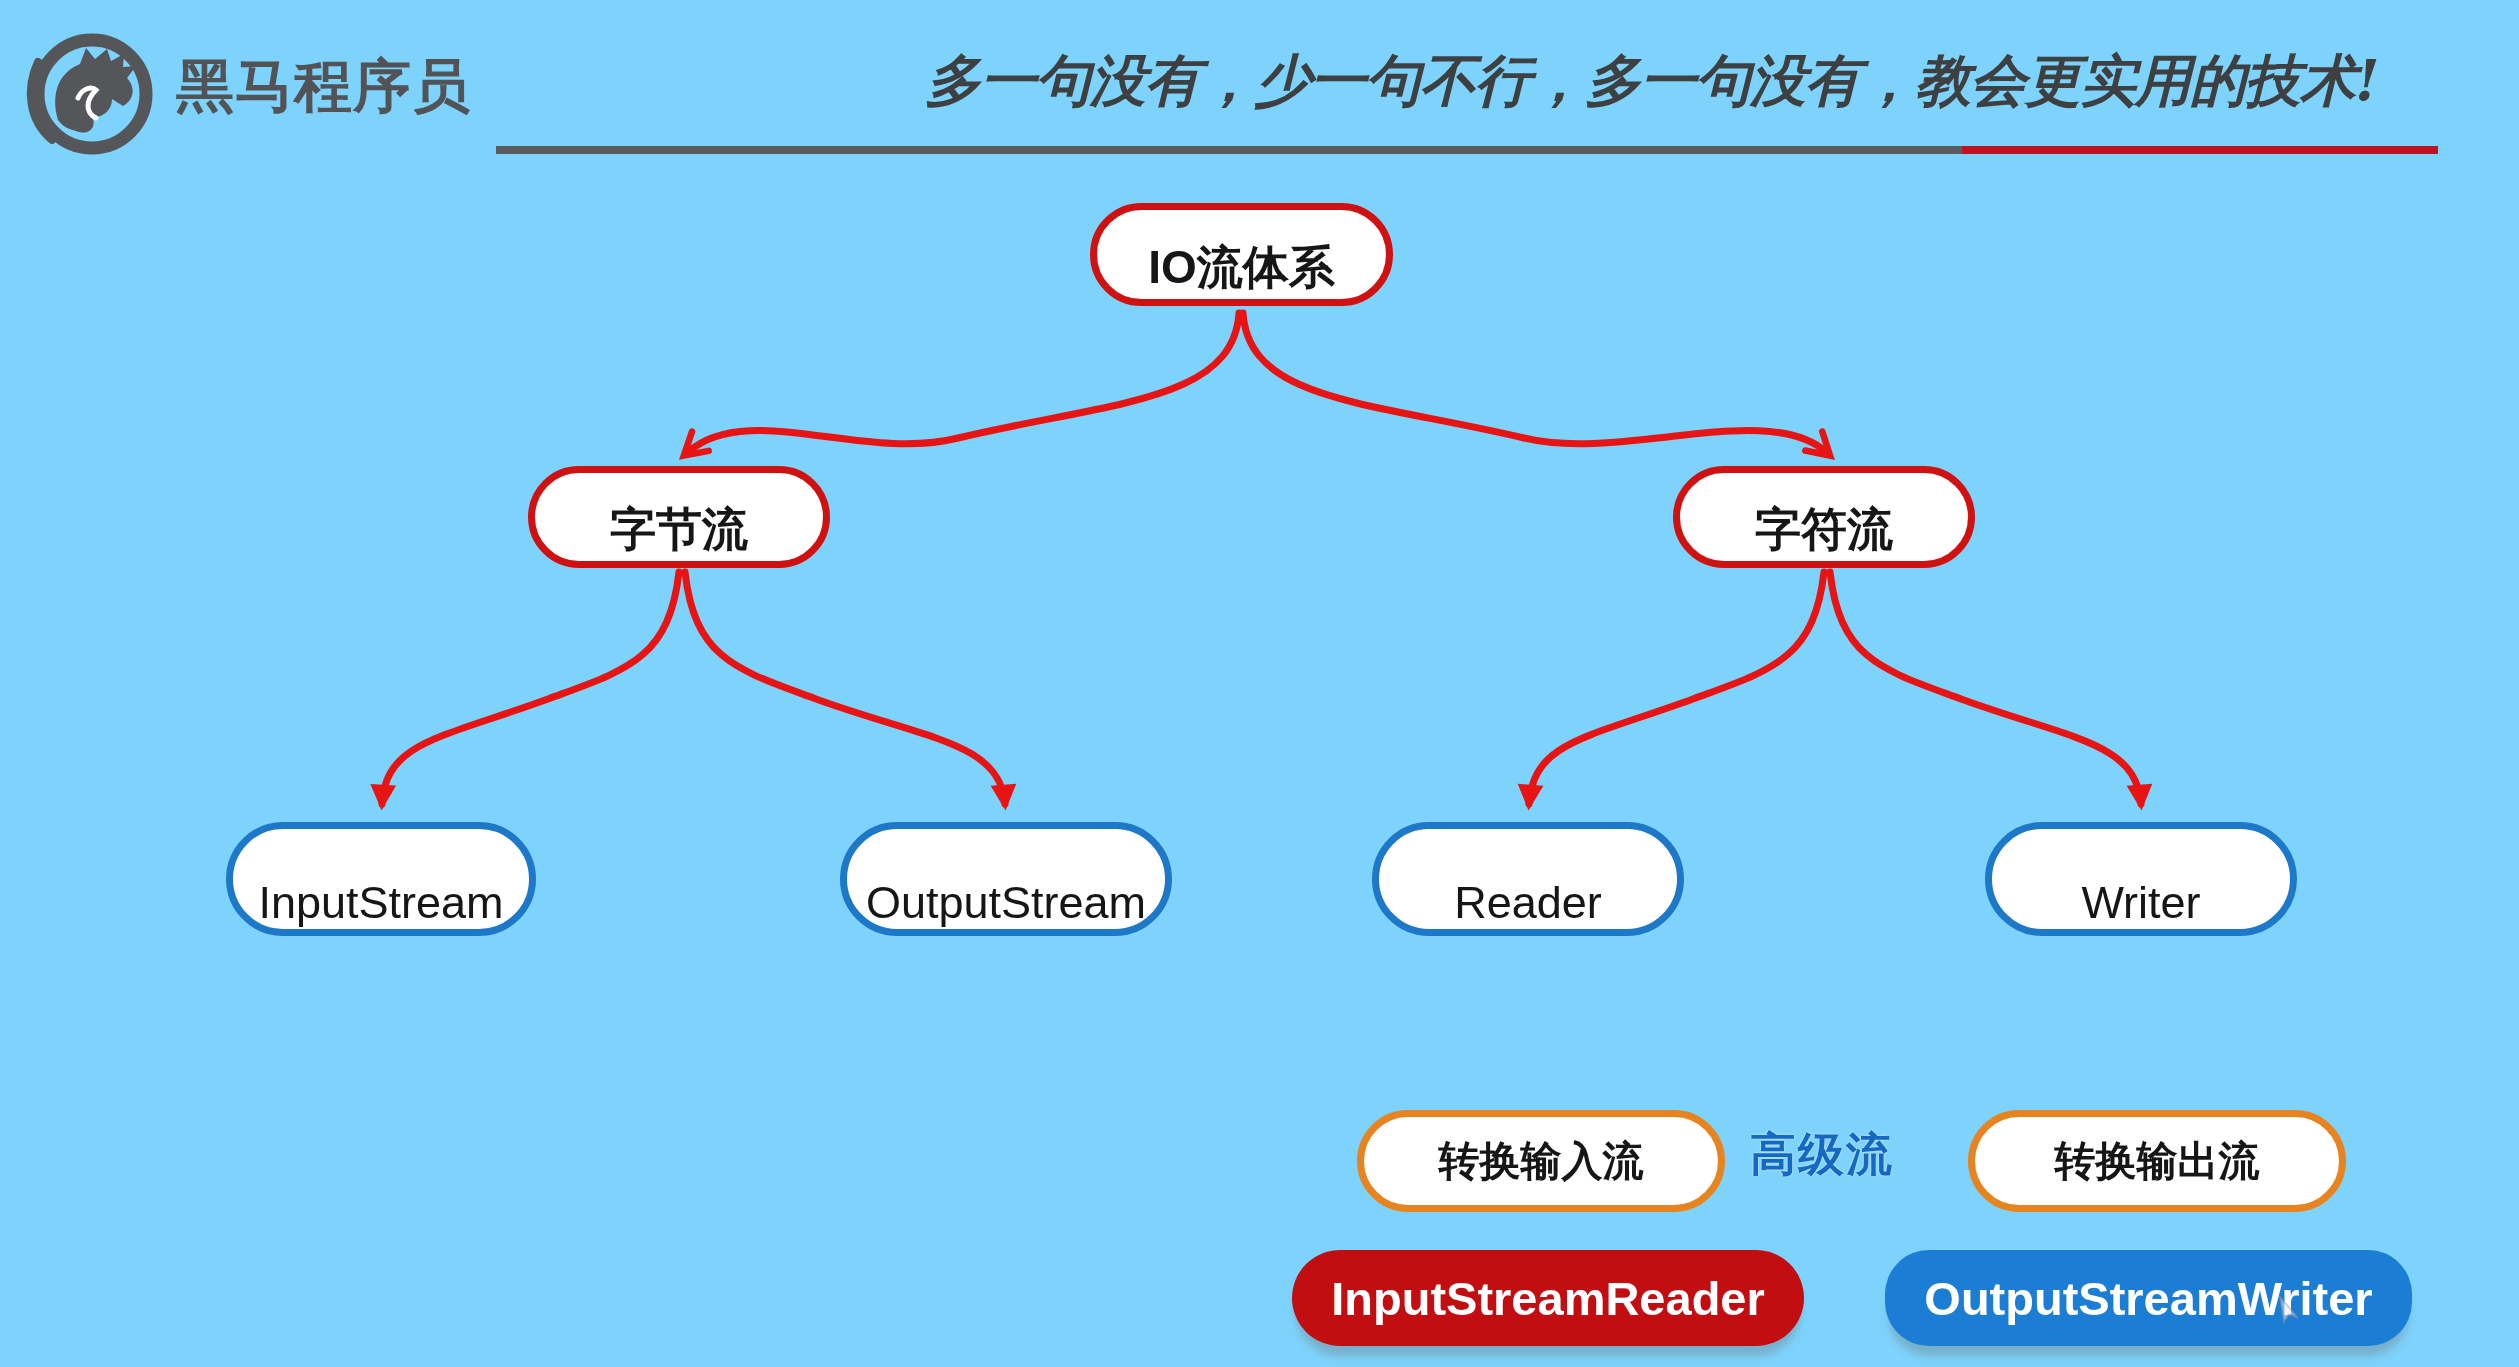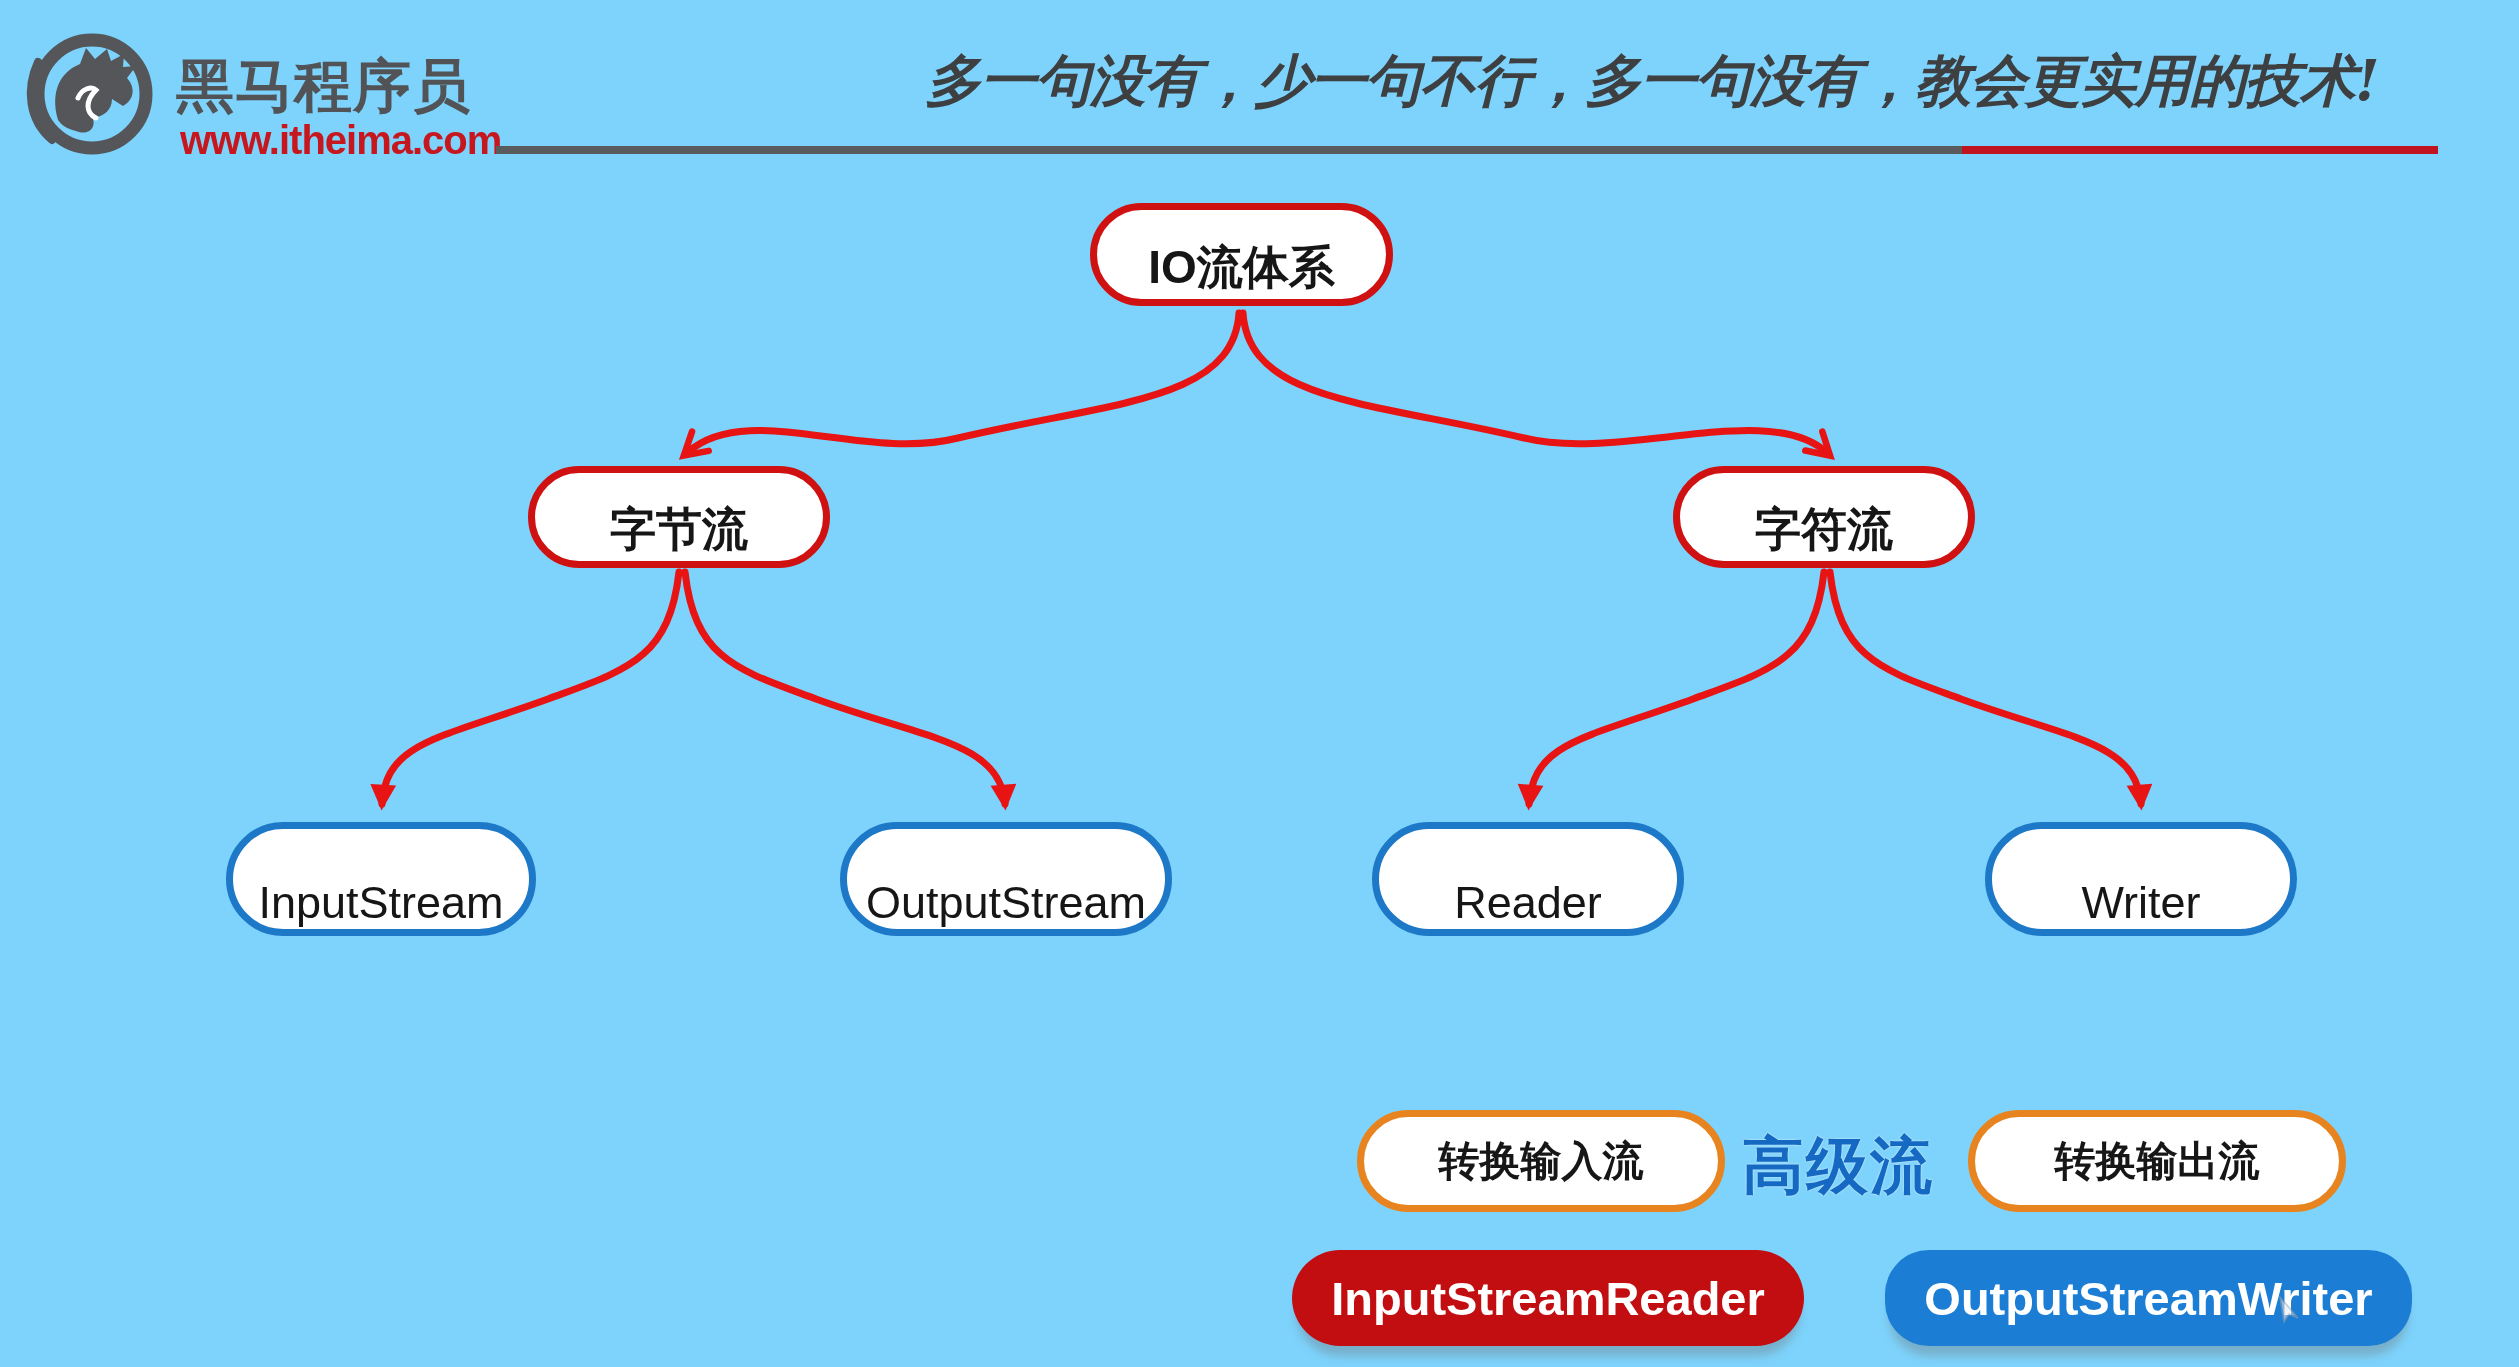--- a/index.html
+++ b/index.html
@@ -50,21 +50,21 @@
   
   .pill-orange {
     position:absolute; background:#ffffff; border:7px solid #e8841f; border-radius:52px;
     display:flex; align-items:center; justify-content:center;
     font-size:41px; font-weight:600; color:#161616; white-space:nowrap;
   }
   .pill-in  { left:1357px; top:1110px; width:368px; height:102px; }
   .pill-out { left:1968px; top:1110px; width:378px; height:102px; }
   .adv-label {
     position:absolute; left:1742px; top:1124px; width:160px; text-align:center;
-    font-size:62px; font-weight:900; color:#1569c2; letter-spacing:2px; white-space:nowrap;
+    font-size:46px; font-weight:900; color:#1569c2; letter-spacing:2px; white-space:nowrap;
     text-shadow:0 0 2px rgba(255,255,255,.9);
   }
   .class-box {
     position:absolute; display:flex; align-items:center; justify-content:center;
     color:#ffffff; font-size:47px; font-weight:600; white-space:nowrap;
     box-shadow:0 14px 8px -4px rgba(110,110,110,0.35);
   }
   .class-red  { left:1292px; top:1250px; width:512px; height:96px; background:#c20d11; border-radius:48px; }
   .class-blue { left:1885px; top:1250px; width:527px; height:96px; background:#1b7ed4; border-radius:44px; }
 
@@ -76,21 +76,20 @@
 <div class="canvas">
 
   <div class="logo-wrap">
     <svg class="logo-icon" viewBox="0 0 134 134">
       <circle cx="70" cy="68" r="54" fill="none" stroke="#54565a" stroke-width="13"></circle>
       <path d="M16 36 C 4 62 6 94 30 114" fill="none" stroke="#54565a" stroke-width="8" stroke-linecap="round"></path>
       <path d="M36 94 C 28 66 38 46 58 38 L 64 22 L 73 33 L 85 23 L 89 35 L 102 28 L 101 41 L 114 40 L 105 52 C 114 62 112 74 101 80 L 90 73 C 90 84 81 92 70 91 C 75 100 68 109 57 106 C 46 103 40 100 36 94 Z" fill="#54565a"></path>
       <path d="M56 72 C 60 62 70 60 74 64 C 70 68 66 74 66 80 C 66 86 70 90 74 92" fill="none" stroke="#ffffff" stroke-width="5" stroke-linecap="round"></path>
     </svg>
     <div class="brand-text">黑马程序员</div>
-    <div class="brand-url">www.itheima.com</div>
   </div>
 
   <div class="slogan">多一句没有，少一句不行，多一句没有，教会更实用的技术!</div>
   <div class="divider"></div>
 
   <svg class="arrows" viewBox="0 0 2519 1367">
     <defs>
       <marker id="vee" viewBox="0 0 20 20" refX="13" refY="10" markerWidth="5.2" markerHeight="5.2" orient="auto">
         <path d="M4 3 L16 10 L4 17" fill="none" stroke="#e81414" stroke-width="3.6" stroke-linecap="round"></path>
       </marker>

